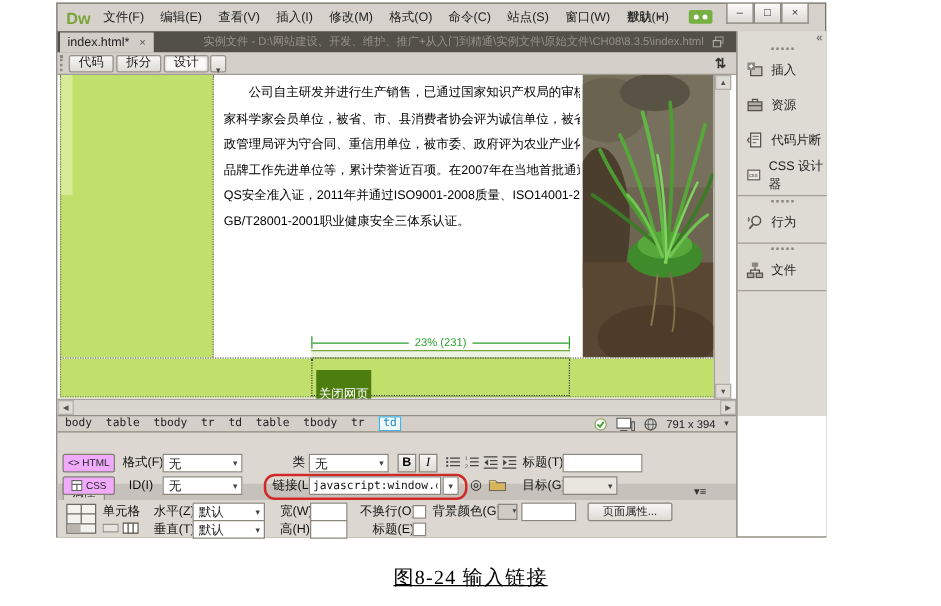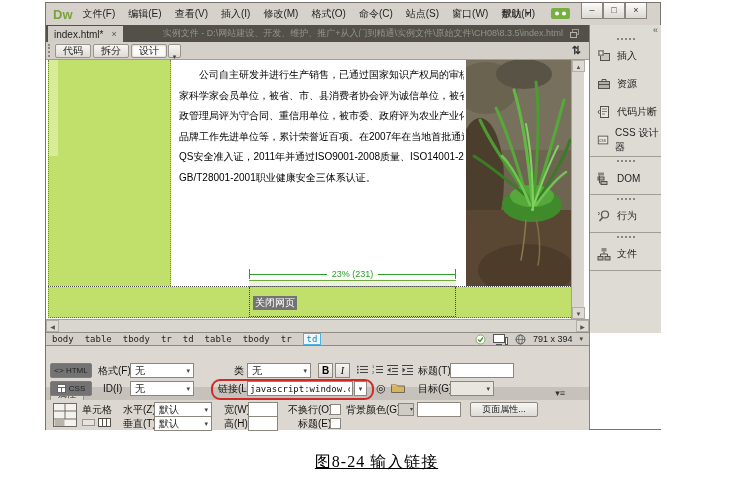--- a/index.html
+++ b/index.html
@@ -62,21 +62,21 @@
   .wid-ind .wline { flex:1; height:1px; background:#2ba12b; }
   .wid-ind .wtxt { font-size:9px; color:#2ba12b; padding:0 5px; white-space:nowrap; }
   .sel-bar { position:absolute; left:203px; top:220px; width:207px; height:7px;
     background:#ebf2dd; border-top:1px solid #74a83c; border-bottom:1px solid #74a83c; }
   .dotline { position:absolute; left:2px; top:226px; width:523px; border-top:1px dotted #555; }
   .green-band { position:absolute; left:2px; top:227px; width:523px; height:31px;
     background:#c1e06b; border-bottom:1px dotted #666; border-left:1px dotted #777; }
   .cell-rect { position:absolute; left:203px; top:227px; width:207px; height:30px;
     border:1px dotted #444; border-top:none; }
   .close-chip { position:absolute; left:207px; top:236px; height:14px; line-height:14px;
-    background:#737373; color:#fff; font-size:10px; padding:0 2px; }
+    background:#4d7c0f; color:#fff; font-size:10px; padding:13px 2px; }
   .vscroll { position:absolute; left:525px; top:0; width:13px; height:259px;
     background:#d9d6cf; border-left:1px solid #a5a19a; }
   .scr-btn { position:absolute; left:0; width:13px; height:12px; font-size:6px;
     color:#555; text-align:center; line-height:12px; background:#dedbd4; border:1px solid #b3afa8; }
   .hscroll { position:absolute; left:0; top:259px; width:543px; height:13px;
     background:#d9d6cf; border-top:1px solid #a5a19a; }
   .hscr-btn { position:absolute; top:0; width:13px; height:12px; font-size:6px; color:#555;
     text-align:center; line-height:12px; background:#dedbd4; border:1px solid #b3afa8; }
 
   
@@ -101,21 +101,21 @@
   .pselect { position:absolute; height:15px; background:#fff; border:1px solid #8b877f;
     font-size:10px; display:flex; align-items:center; justify-content:space-between;
     padding:0 3px 0 4px; color:#222; }
   .pselect.disabled { background:#e9e6e0; }
   .pinput { position:absolute; height:15px; background:#fff; border:1px solid #8b877f;
     font-size:9px; padding:0 2px; font-family:"DejaVu Sans Mono", monospace; color:#111; }
   .pbtn { position:absolute; height:15px; background:linear-gradient(#f7f6f4,#dedbd5);
     border:1px solid #8b877f; border-radius:2px; font-size:9px; line-height:13px;
     text-align:center; color:#222; }
   .mode-btn { position:absolute; left:4px; width:42px; height:15px; font-size:8px;
-    border:1px solid #827e76; border-radius:2px; background:#737373;
+    border:1px solid #827e76; border-radius:2px; background:#f0abfc;
     display:flex; align-items:center; justify-content:center; gap:3px; color:#222; }
   .bi-btn { position:absolute; width:15px; height:15px; border:1px solid #8b877f;
     background:linear-gradient(#f7f6f4,#dedbd5); text-align:center; font-size:10px; line-height:13px; }
   .pcheck { position:absolute; width:11px; height:11px; background:#fff; border:1px solid #8b877f; }
   .red-box { position:absolute; left:165px; top:33px; width:163px; height:21px;
     border:2px solid #cf2a28; border-radius:9px; pointer-events:none; }
   .swatch { position:absolute; width:16px; height:13px; border:1px solid #8b877f;
     background:#cfccc6; font-size:6px; text-align:right; line-height:11px; color:#444; }
   .licon { position:absolute; width:13px; height:13px; }
 
@@ -474,35 +474,20 @@
       </div>
       <div class="sb-item">
         <svg width="14" height="14" viewBox="0 0 14 14">
             <rect x="1.5" y="2.5" width="11" height="9" fill="#e9e6e1" stroke="#55514a"></rect>
             <text x="2.6" y="9.2" font-size="5.2" fill="#55514a" font-family="sans-serif">css</text>
           </svg>
         <span>CSS 设计器</span>
       </div>
     </div>
 
-    <div class="sb-group">
-      <div class="grip-h">
-          <i></i>
-        </div>
-      <div class="sb-item">
-        <svg width="14" height="14" viewBox="0 0 14 14">
-            <rect x="1" y="1.5" width="6" height="3" fill="#8c8881"></rect>
-            <rect x="1" y="6" width="6" height="3" fill="#b3afa8" stroke="#55514a"></rect>
-            <rect x="4" y="10.5" width="6" height="3" fill="#b3afa8" stroke="#55514a"></rect>
-            <line x1="2.5" y1="4.5" x2="2.5" y2="12" stroke="#55514a"></line>
-            <line x1="2.5" y1="12" x2="4" y2="12" stroke="#55514a"></line>
-          </svg>
-        <span>DOM</span>
-      </div>
-    </div>
 
     <div class="sb-group">
       <div class="grip-h">
           <i></i>
         </div>
       <div class="sb-item">
         <svg width="14" height="14" viewBox="0 0 14 14">
             <circle cx="8" cy="5.5" r="3.5" fill="none" stroke="#55514a" stroke-width="1.2"></circle>
             <line x1="5.5" y1="8.5" x2="2.5" y2="12" stroke="#55514a" stroke-width="1.4"></line>
             <path d="M1.5,6 Q3,4.5 1.5,3" fill="none" stroke="#55514a"></path>

